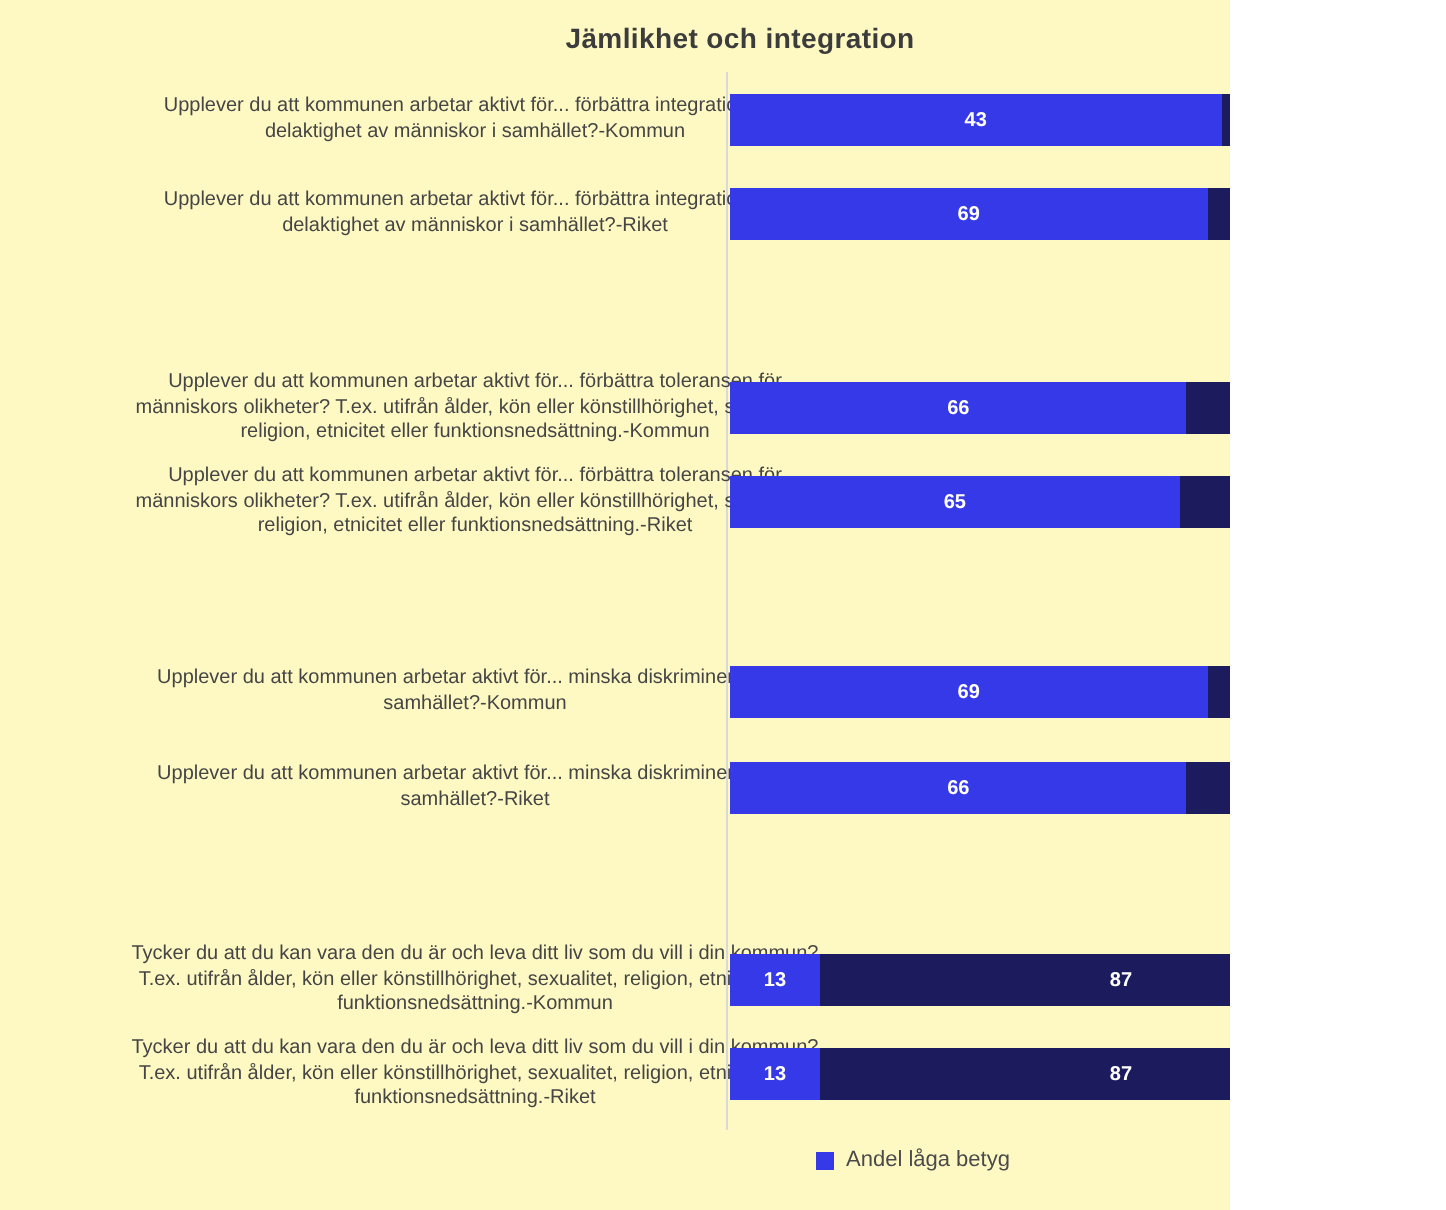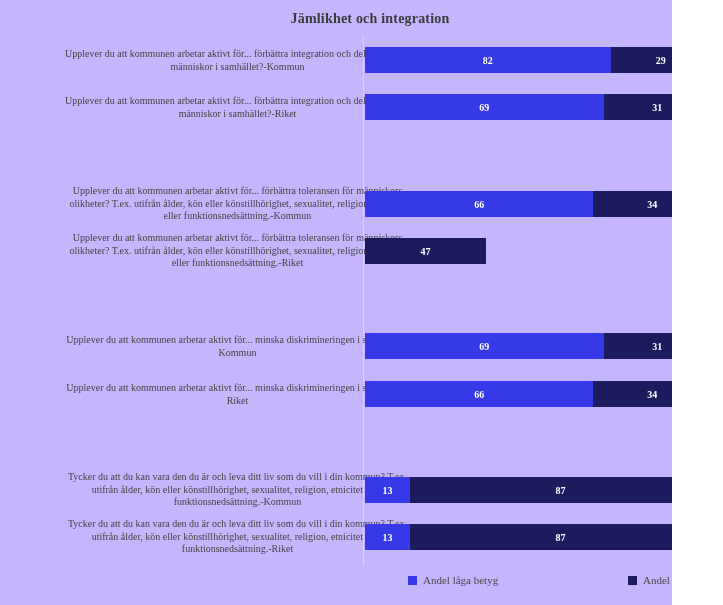--- a/index.html
+++ b/index.html
@@ -1,21 +1,21 @@
 <!DOCTYPE html>
 <html><head>
 <meta charset="utf-8">
 <style>
   html, body { margin: 0; padding: 0; background: #ffffff; }
   .chart-root {
     position: relative;
-    width: 672px;
+    width: 615px;
     height: 605px;
-    background: #c4b5fd;
-    font-family: Liberation Serif, serif;
+    background: #fef9c3;
+    font-family: Liberation Sans, sans-serif;
     overflow: hidden;
   }
   .chart-title {
     position: absolute;
     top: 11px;
     left: 0;
     width: 740px;
     text-align: center;
     font-size: 14px;
     font-weight: bold;
@@ -90,21 +90,21 @@
 </head>
 <body>
 
 <div class="chart-root">
   <div class="chart-title">Jämlikhet och integration</div>
   <div class="axis-line"></div>
   <div>
       <div class="bar-row-label" style="top: 60px;">Upplever du att kommunen arbetar aktivt för... förbättra integration och delaktighet av människor i samhället?-Kommun</div>
       <div class="bar-track" style="top: 47px;">
         <div class="bar-seg" style="width: 71%; background: rgb(53, 57, 232);">
-          <span class="bar-value">82</span>
+          <span class="bar-value">43</span>
         </div>
         <div class="bar-seg" style="width: 29%; background: rgb(27, 27, 94);">
           <span class="bar-value">29</span>
         </div>
       </div>
       <div class="bar-row-label" style="top: 107px;">Upplever du att kommunen arbetar aktivt för... förbättra integration och delaktighet av människor i samhället?-Riket</div>
       <div class="bar-track" style="top: 94px;">
         <div class="bar-seg" style="width: 69%; background: rgb(53, 57, 232);">
           <span class="bar-value">69</span>
         </div>
@@ -116,20 +116,23 @@
       <div class="bar-track" style="top: 191px;">
         <div class="bar-seg" style="width: 66%; background: rgb(53, 57, 232);">
           <span class="bar-value">66</span>
         </div>
         <div class="bar-seg" style="width: 34%; background: rgb(27, 27, 94);">
           <span class="bar-value">34</span>
         </div>
       </div>
       <div class="bar-row-label" style="top: 251px;">Upplever du att kommunen arbetar aktivt för... förbättra toleransen för människors olikheter? T.ex. utifrån ålder, kön eller könstillhörighet, sexualitet, religion, etnicitet eller funktionsnedsättning.-Riket</div>
       <div class="bar-track" style="top: 238px;">
+        <div class="bar-seg" style="width: 65%; background: rgb(53, 57, 232);">
+          <span class="bar-value">65</span>
+        </div>
         <div class="bar-seg" style="width: 35%; background: rgb(27, 27, 94);">
           <span class="bar-value">47</span>
         </div>
       </div>
       <div class="bar-row-label" style="top: 346px;">Upplever du att kommunen arbetar aktivt för... minska diskrimineringen i samhället?-Kommun</div>
       <div class="bar-track" style="top: 333px;">
         <div class="bar-seg" style="width: 69%; background: rgb(53, 57, 232);">
           <span class="bar-value">69</span>
         </div>
         <div class="bar-seg" style="width: 31%; background: rgb(27, 27, 94);">

